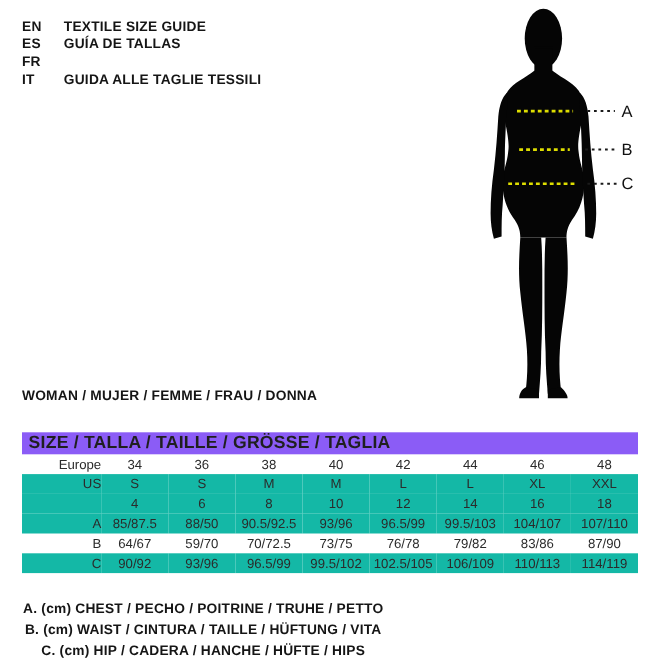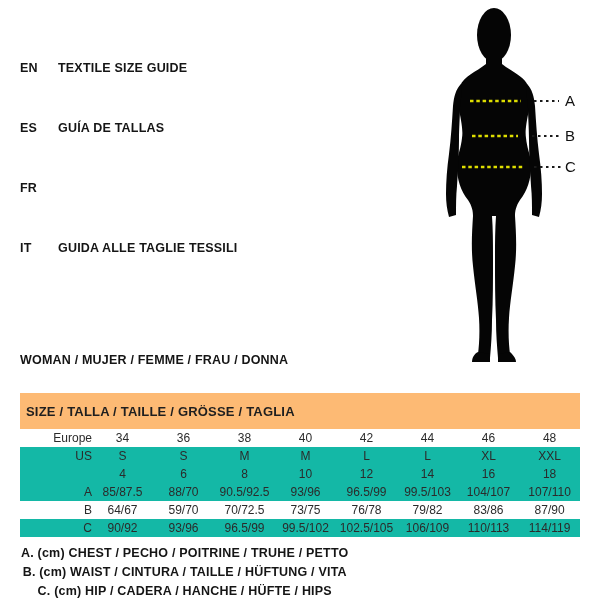--- a/index.html
+++ b/index.html
@@ -2,34 +2,34 @@
 <html><head>
 <meta charset="utf-8">
 <style>
   html,body { margin:0; padding:0; background:#fff; }
   .canvas {
     position:relative; width:600px; height:600px; background:#ffffff;
     font-family:"Liberation Sans", sans-serif; overflow:hidden; color:#151515;
   }
   
   .langs { position:absolute; left:20px; top:16px; }
-  .lang-row { display:flex; font-weight:bold; font-size:12.5px; line-height:16px; letter-spacing:.2px;margin-top:44px; }
+  .lang-row { display:flex; font-weight:bold; font-size:12.5px; line-height:16px; letter-spacing:.2px; }
   .lang-code { width:38px; flex:0 0 38px; }
   
   .figure { position:absolute; left:420px; top:4px; width:170px; height:362px; }
   
   .section-title { position:absolute; left:20px; top:353px; font-weight:bold; font-size:12.5px; letter-spacing:.2px; }
   
   table.sizes {
     position:absolute; left:20px; top:393px; width:560px;
     border-collapse:collapse; table-layout:fixed; font-size:12px; color:#2b2b2b;
   }
   table.sizes th.thead {
-    background:#fdba74; text-align:left; font-size:13px; font-weight:bold;
-    color:#1f1f1f; height:36px; padding:0 0 0 6px; letter-spacing:.2px;
+    background:#8b5cf6; text-align:left; font-size:16px; font-weight:bold;
+    color:#1f1f1f; height:20px; padding:0 0 0 6px; letter-spacing:.2px;
   }
   table.sizes td { height:18px; padding:0; text-align:center; font-weight:normal; white-space:nowrap; }
   table.sizes td.rlabel { text-align:right; padding-left:6px; }
   table.sizes tr.shaded { background:#14b8a6; }
   
   .legend { position:absolute; left:21px; top:544px; }
   .legend-line { font-weight:bold; font-size:12.5px; line-height:19px; letter-spacing:.2px;text-align:center; }
 </style>
 </head>
 <body>
@@ -137,21 +137,21 @@
       <td>8</td>
       <td>10</td>
       <td>12</td>
       <td>14</td>
       <td>16</td>
       <td>18</td>
     </tr>
     <tr class="shaded">
       <td class="rlabel">A</td>
       <td>85/87.5</td>
-      <td>88/70</td>
+      <td>88/50</td>
       <td>90.5/92.5</td>
       <td>93/96</td>
       <td>96.5/99</td>
       <td>99.5/103</td>
       <td>104/107</td>
       <td>107/110</td>
     </tr>
     <tr>
       <td class="rlabel">B</td>
       <td>64/67</td>

